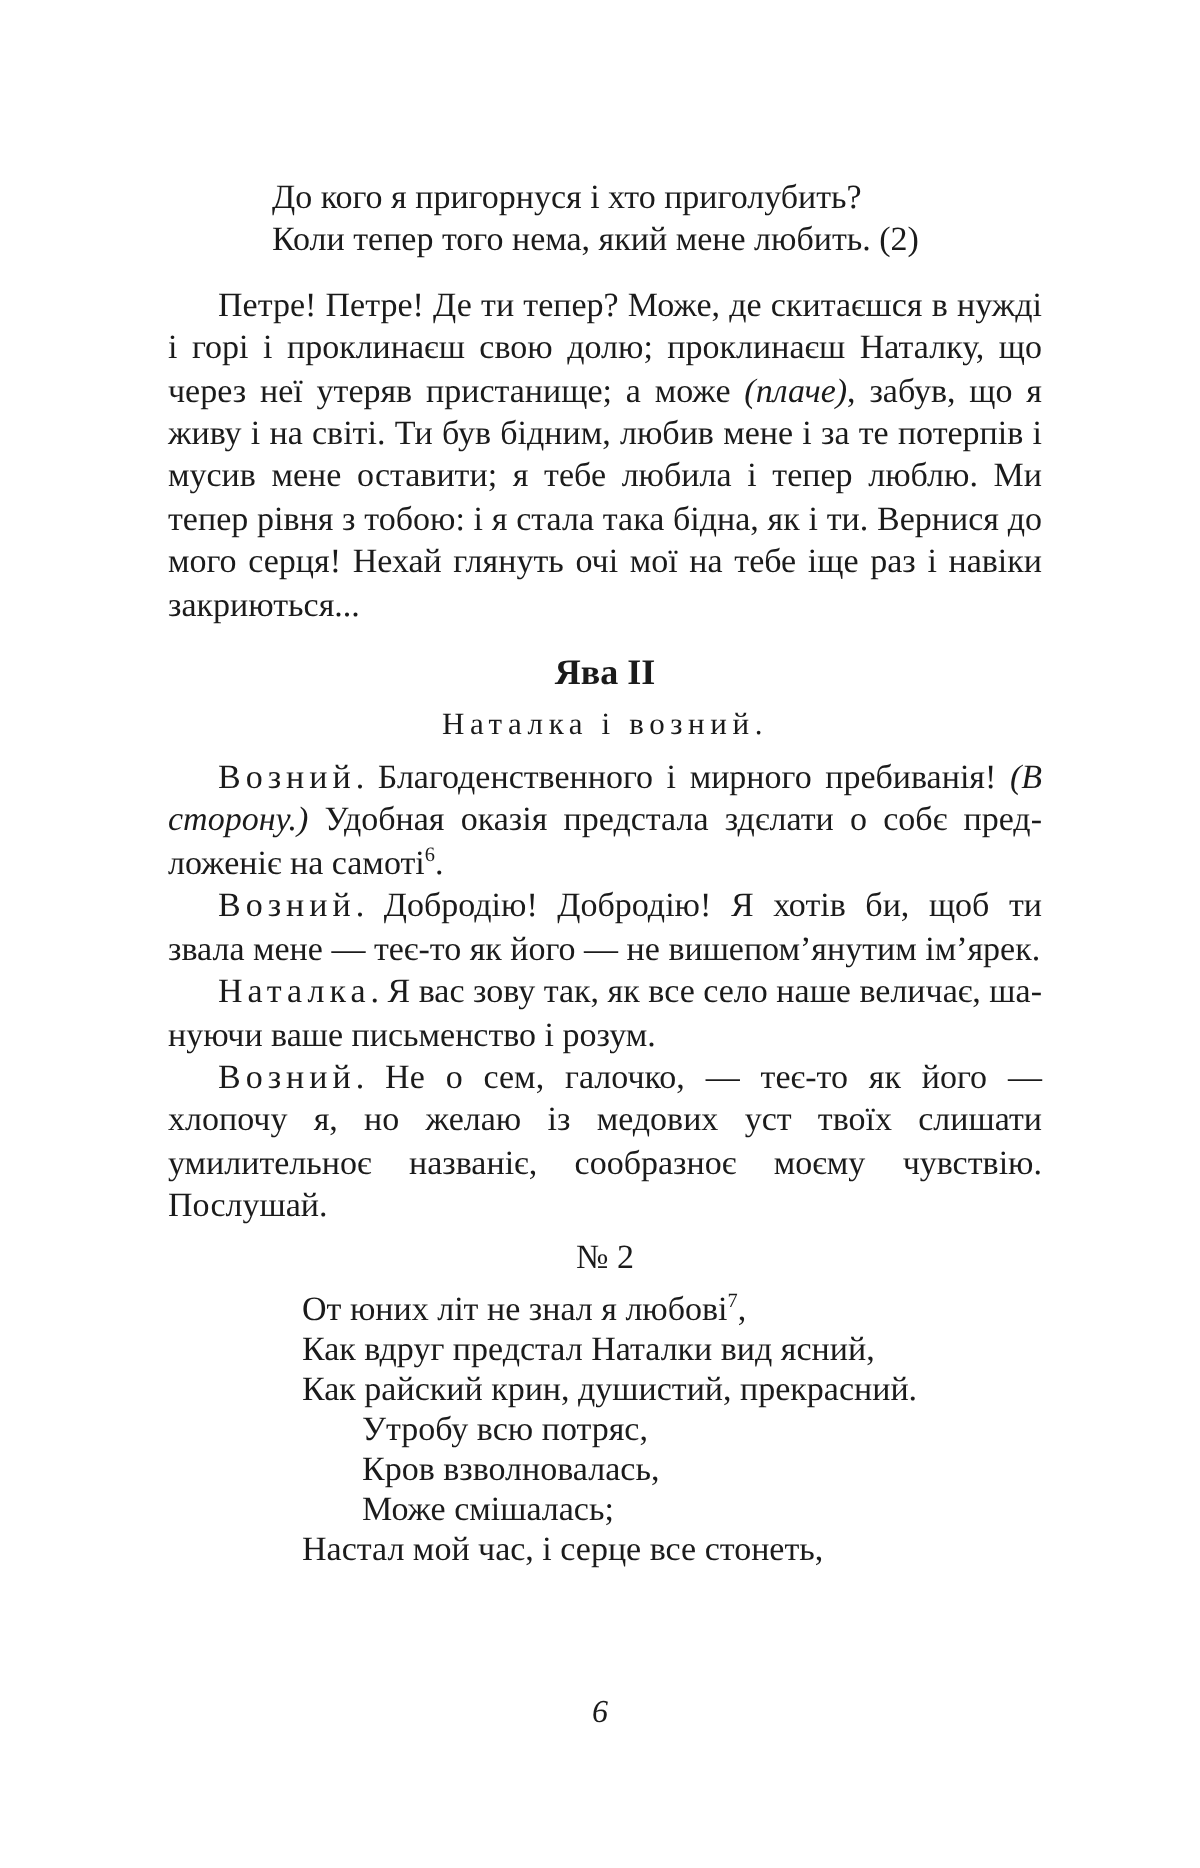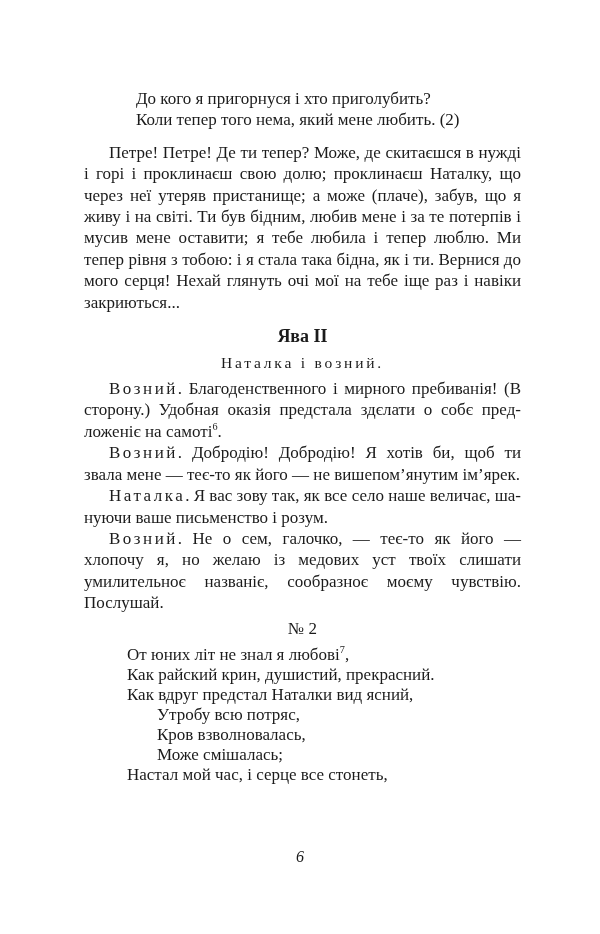--- a/index.html
+++ b/index.html
@@ -39,27 +39,27 @@
     font-family: Liberation Serif, serif;
   }
   .scene-characters {
     margin: 6px 0 6px 0;
     text-align: center;
     font-size: 15.5px;
     letter-spacing: 2.8px;
     line-height: 19px;
   }
   .name { letter-spacing: 2.5px; }
-  .italic { }
+  .italic { font-style: italic; }
   sup { font-size: 0.6em; line-height: 0; vertical-align: super; }
   .song-number {
     text-align: center;
     margin: 4px 0 6px 0;
   }
-  .song { margin-left: 43px; line-height: 20px; }
+  .song { margin-left: 67px; line-height: 20px; }
   .song-line { white-space: nowrap; }
   .song-line.indent { margin-left: 30px; }
   .page-number {
     position: absolute;
     left: 0; right: 0; bottom: 68px;
     text-align: center;
     font-style: italic;
     font-size: 16px;
   }
 </style>
@@ -81,22 +81,22 @@
 
     <p class="para"><span class="name">Возний</span><span>. Благоденственного і мирного пребиванія! </span><span class="italic">(В сторону.)</span><span> Удобная оказія предстала здєлати о собє пред­ложеніє на самоті</span><sup>6</sup><span>.</span></p>
     <p class="para"><span class="name">Возний</span><span>. Добродію! Добродію! Я хотів би, щоб ти звала мене — теє-то як його — не вишепом’янутим ім’ярек.</span></p>
     <p class="para"><span class="name">Наталка</span><span>. Я вас зову так, як все село наше величає, ша­нуючи ваше письменство і розум.</span></p>
     <p class="para"><span class="name">Возний</span><span>. Не о сем, галочко, — теє-то як його — хлопочу я, но желаю із медових уст твоїх слишати умилительноє на­званіє, сообразноє моєму чувствію. Послушай.</span></p>
 
     <div class="song-number">№ 2</div>
 
     <div class="song">
       <div class="song-line"><span>От юних літ не знал я любові</span><sup>7</sup><span>,</span></div>
+      <div class="song-line"><span>Как вдруг предстал Наталки вид ясний,</span></div>
       <div class="song-line"><span>Как райский крин, душистий, прекрасний.</span></div>
-      <div class="song-line"><span>Как вдруг предстал Наталки вид ясний,</span></div>
       <div class="song-line indent"><span>Утробу всю потряс,</span></div>
       <div class="song-line indent"><span>Кров взволновалась,</span></div>
       <div class="song-line indent"><span>Може смішалась;</span></div>
       <div class="song-line"><span>Настал мой час, і серце все стонеть,</span></div>
     </div>
 
   </div>
 
   <div class="page-number">6</div>
 </div>

